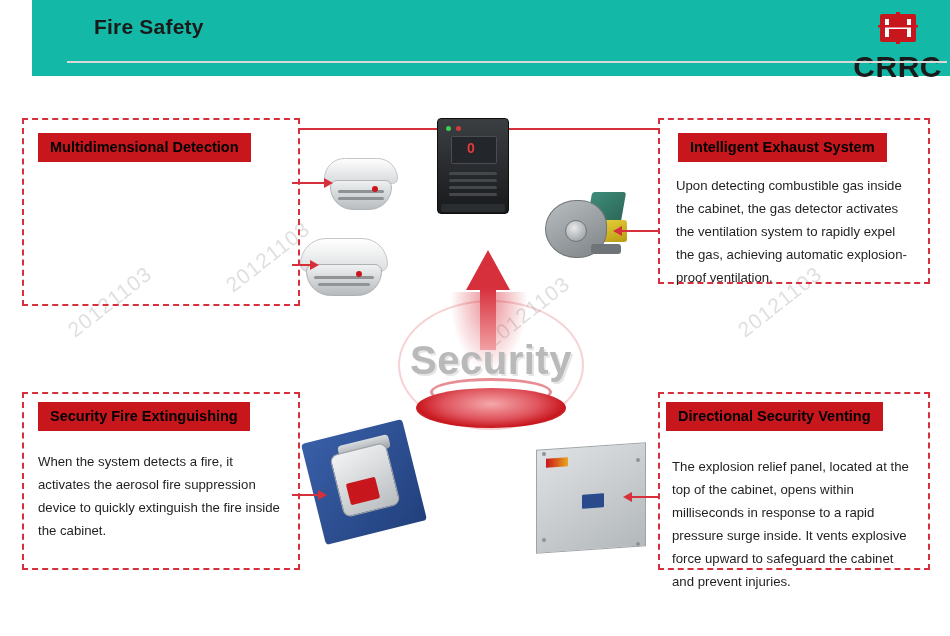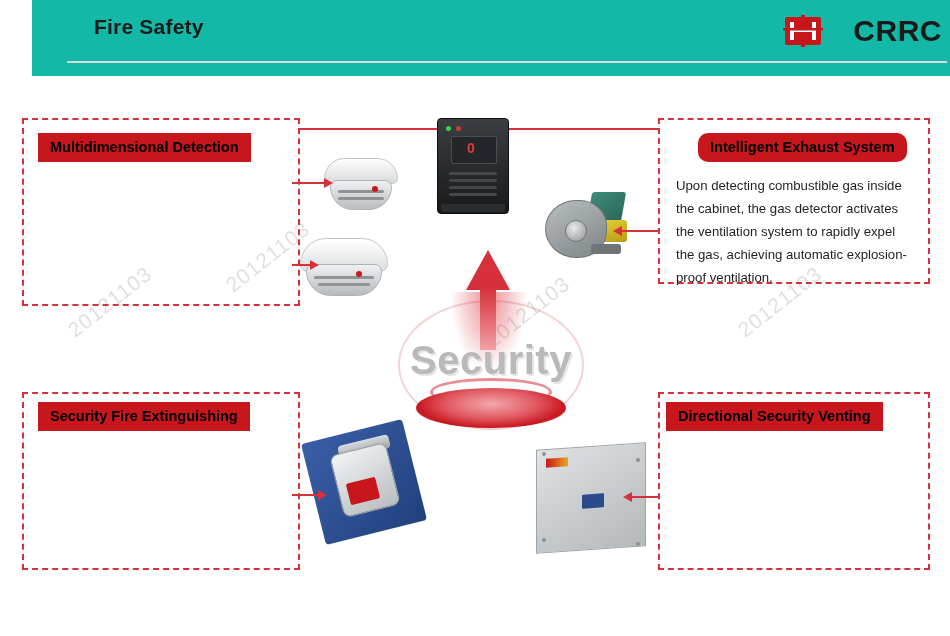--- a/index.html
+++ b/index.html
@@ -48,21 +48,22 @@
     color: #1a1a1a;
     letter-spacing: .2px;
   }
   .brand {
     position: absolute;
     right: 40px;
     top: 10px;
     height: 42px;
     display: flex;
     align-items: center;
-    gap: 30px;
+    gap: 4px;
+    flex-direction: column;
   }
   .brand-mark {
     width: 40px;
     height: 36px;
     position: relative;
   }
   .brand-text {
     font-size: 30px;
     font-weight: bold;
     color: #1a1a1a;
@@ -92,21 +93,21 @@
     line-height: 23px;
     color: #1f1f1f;
   }
 
   #box-detection      { left: 22px;  top: 118px; width: 278px; height: 188px; }
   #box-exhaust        { left: 658px; top: 118px; width: 272px; height: 166px; }
   #box-extinguish     { left: 22px;  top: 392px; width: 278px; height: 178px; }
   #box-venting        { left: 658px; top: 392px; width: 272px; height: 178px; }
 
   #title-detection    { left: 38px;  top: 133px; }
-  #title-exhaust      { left: 698px; top: 133px; border-radius: 10px; }
+  #title-exhaust      { left: 678px; top: 133px; }
   #title-extinguish   { left: 38px;  top: 402px; }
   #title-venting      { left: 666px; top: 402px; }
 
   #body-detection     { left: 46px;  top: 174px; width: 238px; }
   #body-exhaust       { left: 676px; top: 174px; width: 238px; }
   #body-extinguish    { left: 38px;  top: 450px; width: 244px; }
   #body-venting       { left: 672px; top: 455px; width: 242px; }
 
   
   .conn {
@@ -479,17 +480,19 @@
 
   <div class="callout" id="box-detection"></div>
   <div class="callout-title" id="title-detection">Multidimensional Detection</div>
 
   <div class="callout" id="box-exhaust"></div>
   <div class="callout-title" id="title-exhaust">Intelligent Exhaust System</div>
   <div class="callout-body" id="body-exhaust">Upon detecting combustible gas inside the cabinet, the gas detector activates the ventilation system to rapidly expel the gas, achieving automatic explosion-proof ventilation.</div>
 
   <div class="callout" id="box-extinguish"></div>
   <div class="callout-title" id="title-extinguish">Security Fire Extinguishing</div>
+  <div class="callout-body" id="body-extinguish">When the system detects a fire, it activates the aerosol fire suppression device to quickly extinguish the fire inside the cabinet.</div>
 
   <div class="callout" id="box-venting"></div>
   <div class="callout-title" id="title-venting">Directional Security Venting</div>
+  <div class="callout-body" id="body-venting">The explosion relief panel, located at the top of the cabinet, opens within milliseconds in response to a rapid pressure surge inside. It vents explosive force upward to safeguard the cabinet and prevent injuries.</div>
 
 </div>
 
 </body></html>

